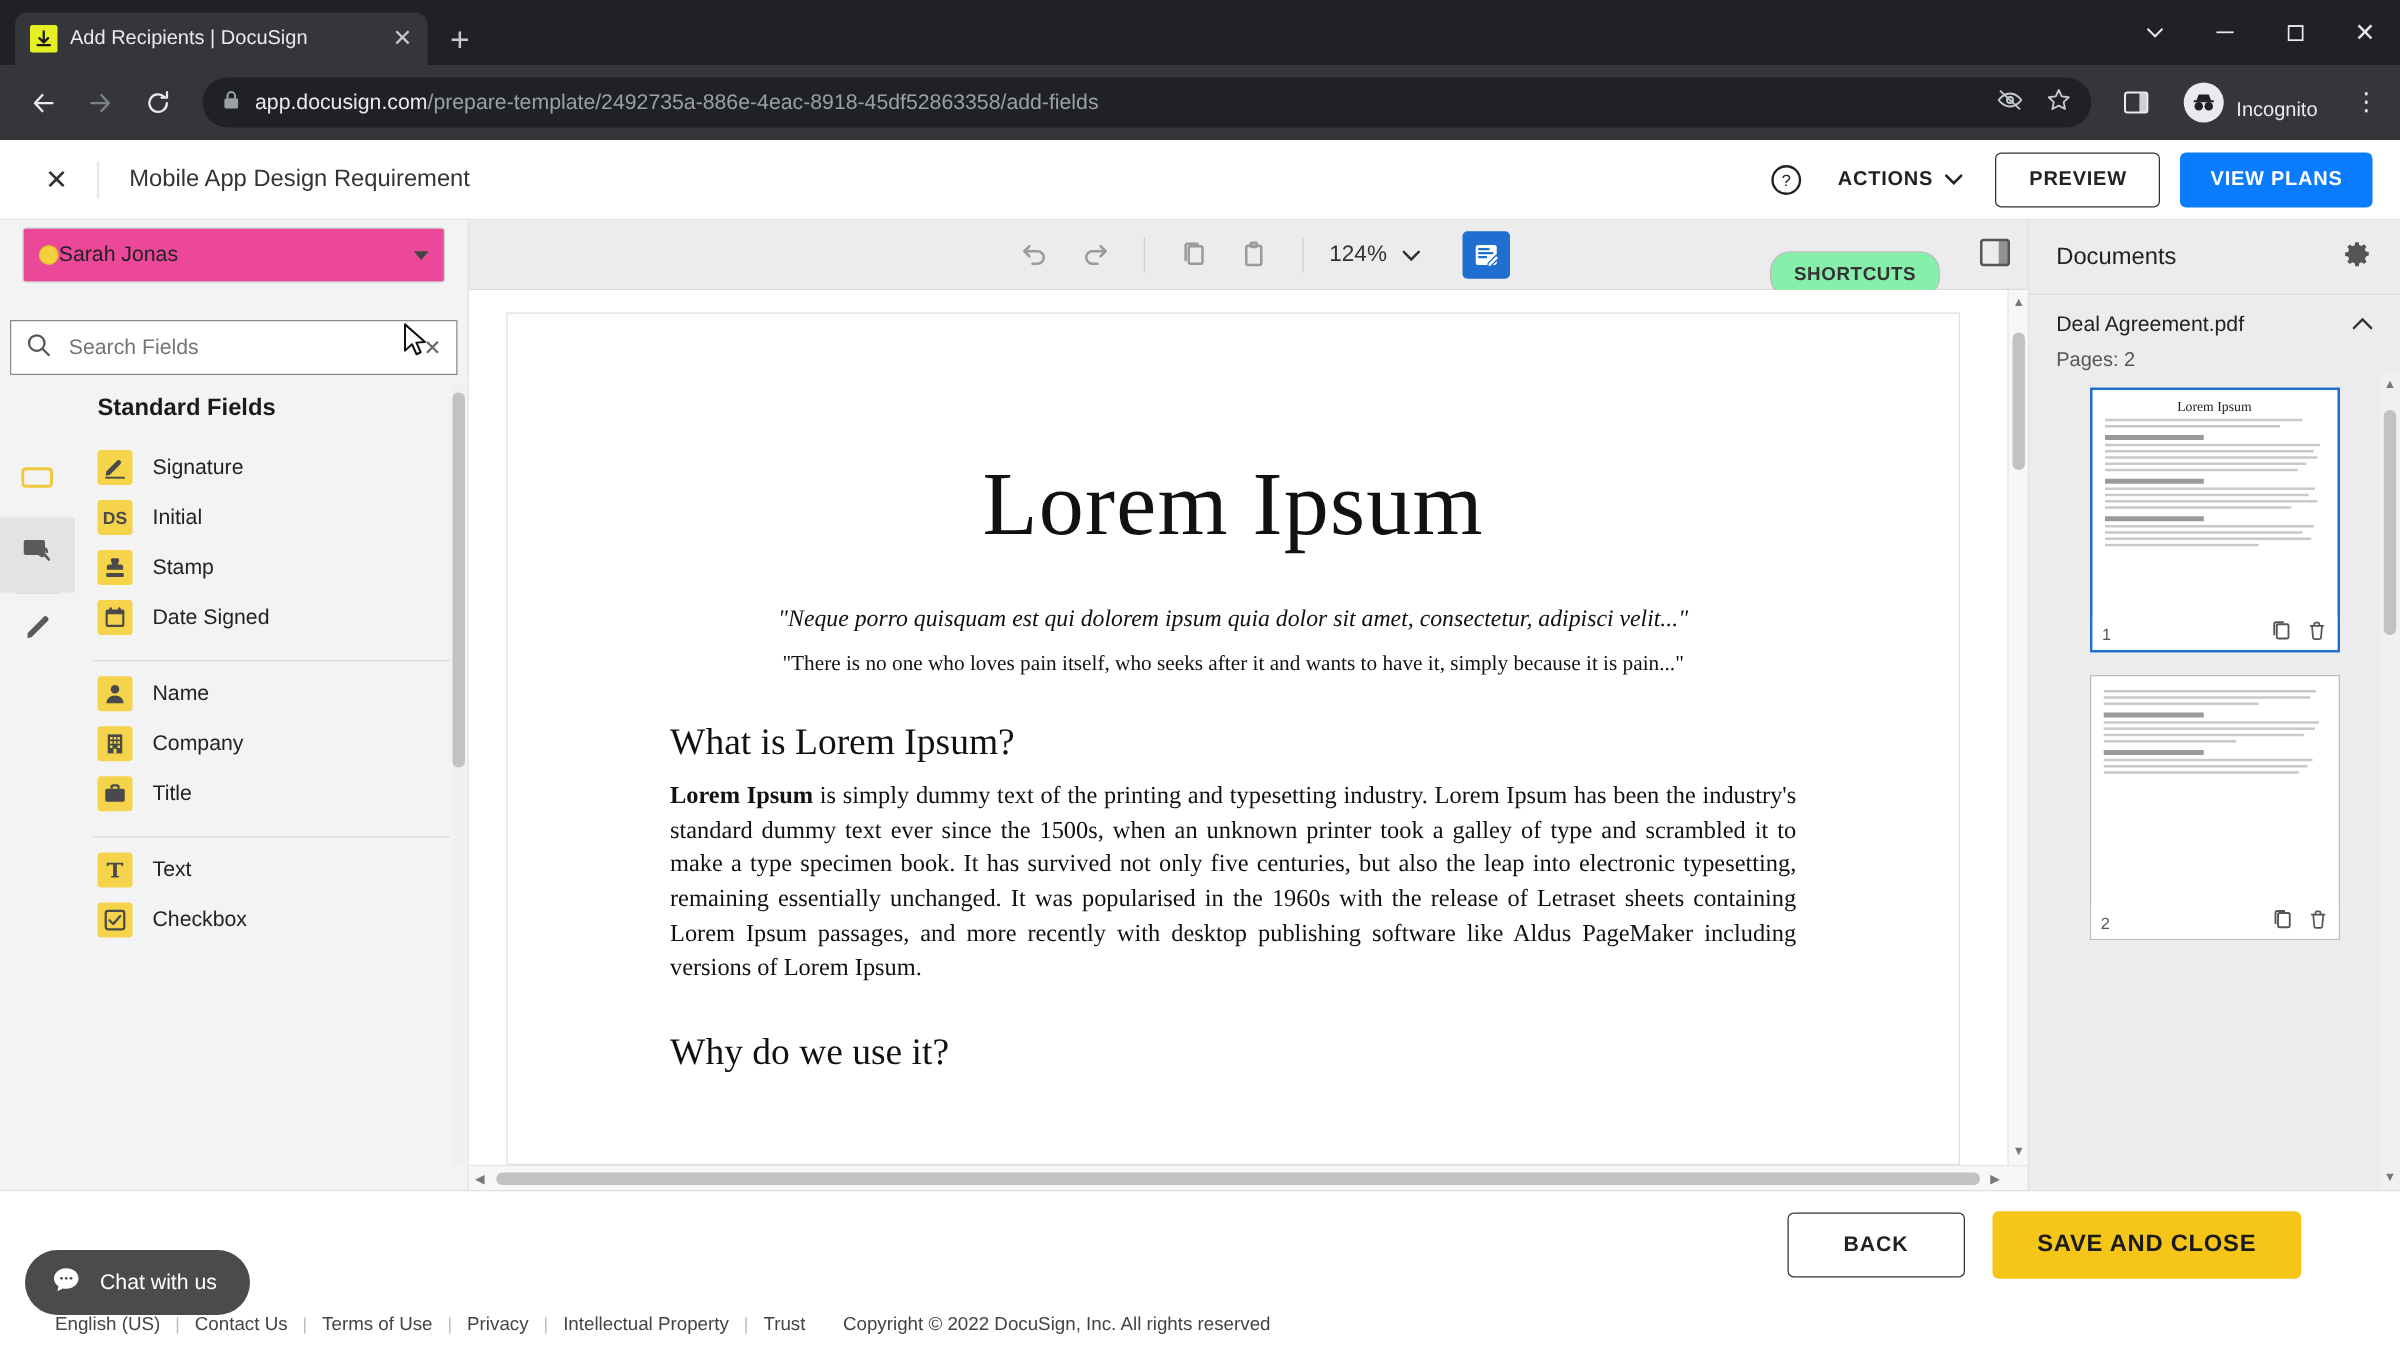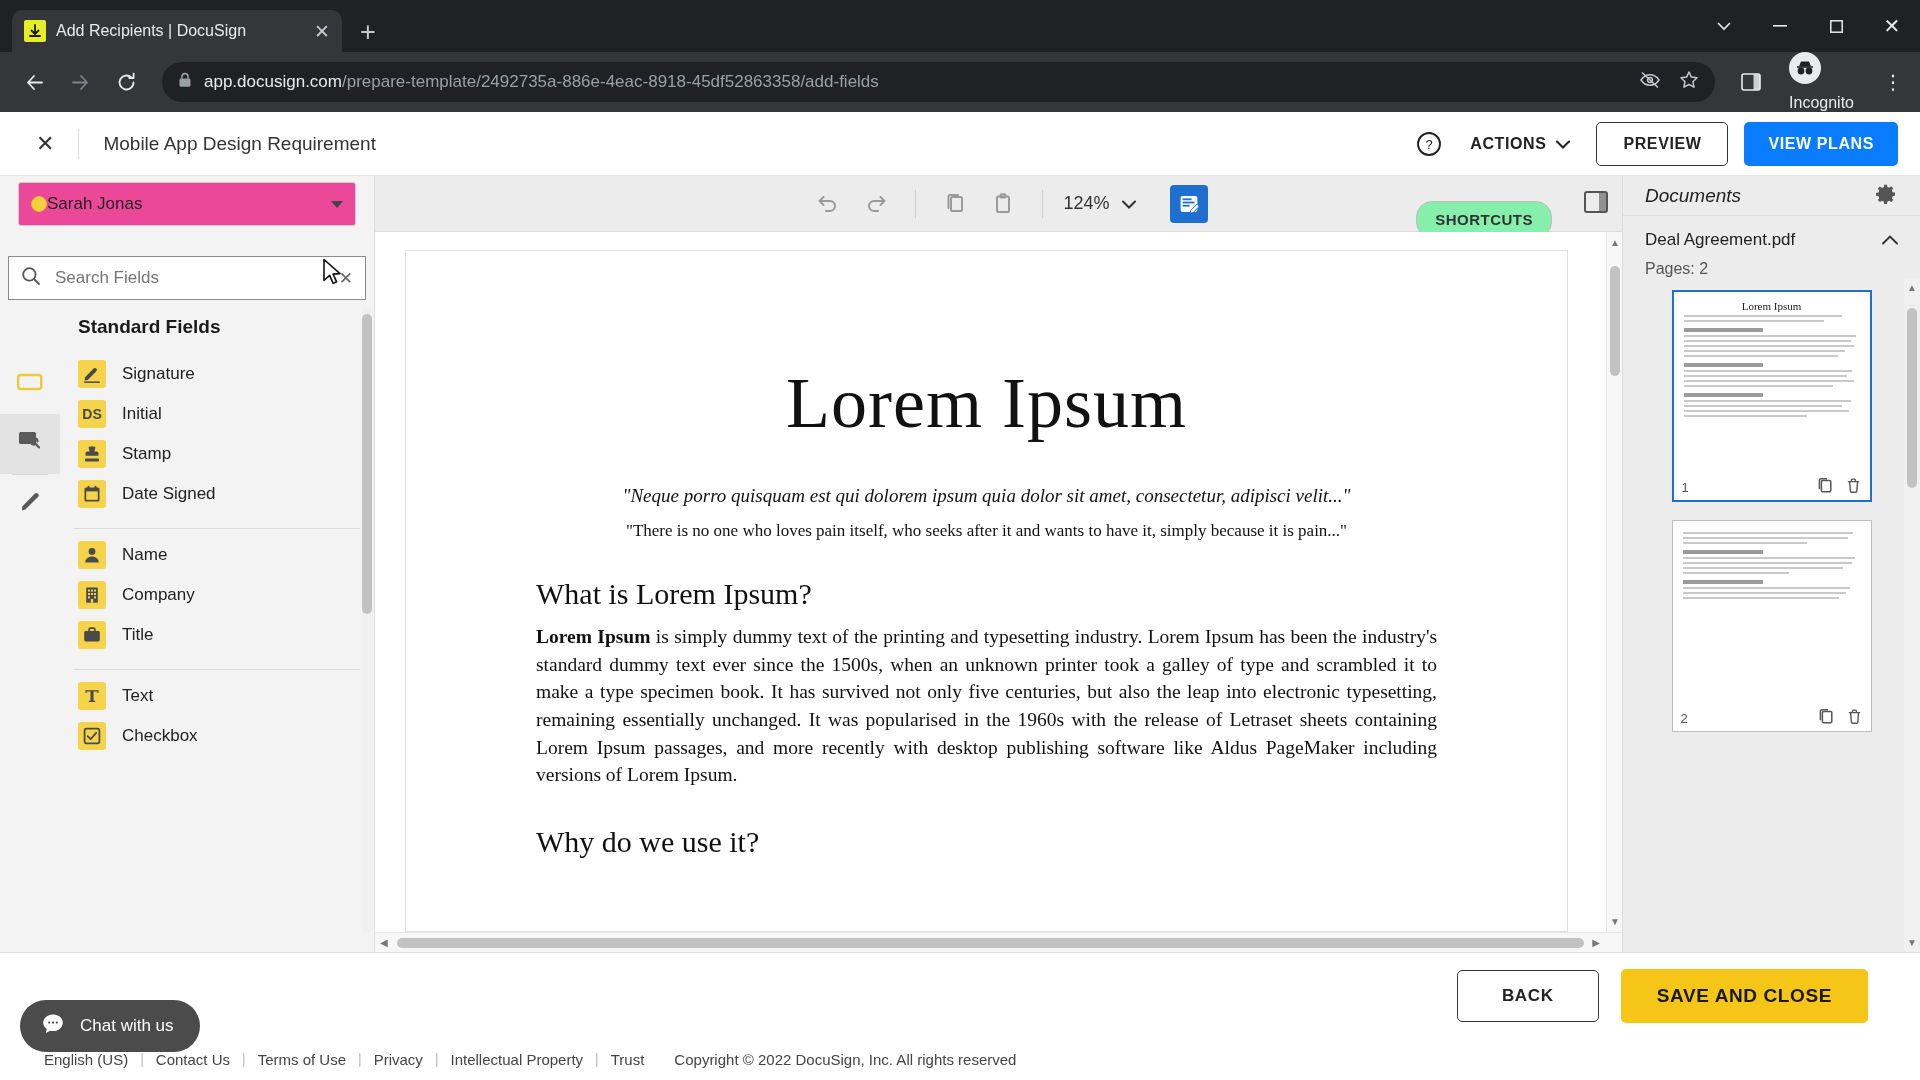--- a/index.html
+++ b/index.html
@@ -55,22 +55,22 @@
   .omnibox {
     flex: 1; height: 40px; background: #202124; border-radius: 20px;
     display: flex; align-items: center; padding: 0 16px; gap: 12px; margin: 0 10px;
     min-width: 0;
   }
   .omni-url { font-size: 17px; color: #9aa0a6; white-space: nowrap; overflow: hidden; }
   .omni-url b { color: #e8eaed; font-weight: 400; }
   .omni-right { display: flex; align-items: center; gap: 18px; margin-left: auto; padding-left: 14px; }
   .chrome-right { display: flex; align-items: center; gap: 14px; flex: none; }
   .incognito-pill {
-    display: flex; align-items: flex-start; gap: 10px; padding: 4px 12px 4px 4px;
-    border-radius: 20px; cursor: pointer; flex-direction: column;
+    display: flex; align-items: flex-end; gap: 10px; padding: 4px 12px 4px 4px;
+    border-radius: 20px; cursor: pointer;
   }
   .incog-avatar {
     width: 32px; height: 32px; border-radius: 50%; background: #e8eaed;
     display: flex; align-items: center; justify-content: center;
   }
   .incognito-label { color: #e8eaed; font-size: 16px; }
   .kebab { color: #e8eaed; font-size: 20px; letter-spacing: 0; cursor: pointer;
            width: 26px; text-align: center; line-height: 0.85;}
 
   
@@ -207,22 +207,22 @@
     display: flex; align-items: center;
   }
   .doc-hscroll .thumb { position: absolute; left: 22px; right: 38px; height: 10px; top: 5px;
                         background: #c2c2c2; border-radius: 5px; }
   .hsb-arrow { position: absolute; font-size: 10px; color: #777; }
 
   
   .right { width: 298px; flex: none; background: #ececec; border-left: 1px solid #dcdcdc;
            display: flex; flex-direction: column; }
   .right-hdr {
-    height: 40px; display: flex; align-items: center; justify-content: space-between;
-    padding: 0 22px; border-bottom: 1px solid #dcdcdc; flex:none;font-style:italic;
+    height: 60px; display: flex; align-items: center; justify-content: space-between;
+    padding: 0 22px; border-bottom: 1px solid #dcdcdc; flex:none;
   }
   .right-title { font-size: 19px; color: #222; }
   .doc-entry { padding: 14px 22px 0 22px; }
   .doc-entry-row { display: flex; align-items: center; justify-content: space-between; cursor: pointer; }
   .doc-name { font-size: 17px; color: #222; }
   .pages-count { font-size: 16px; color: #555; margin-top: 10px; }
   .thumbs { flex:1; overflow:hidden; padding: 12px 0 0 0; display: flex; flex-direction: column;
             align-items: center; gap: 18px; position: relative;}
   .thumb-card {
     width: 200px; background: #fff; border: 1px solid #bdbdbd; position: relative; padding: 8px 10px;
@@ -238,21 +238,21 @@
   }
   .thumb-num { font-size: 13px; color: #555; }
   .thumb-acts { display: flex; gap: 12px; color: #555; }
   .right-vscroll { width: 16px; background: #f0f0f0; position: absolute; right: 0; top: 0; bottom: 0;}
   .right-vscroll .thumb2 { position: absolute; left:3px; width: 10px; top: 30px; height: 180px;
                            background: #c2c2c2; border-radius: 5px;}
 
   
   .app-footer {
     height: 86px; background: #fff; border-top: 1px solid #e0e0e0; display: flex;
-    align-items: center; justify-content: flex-end; padding: 0 52px; gap: 22px; flex: none;
+    align-items: center; justify-content: flex-end; padding: 0 79px; gap: 22px; flex: none;
   }
   .btn-back {
     border: 1px solid #333; border-radius: 5px; padding: 15px 44px; font-size: 17px;
     font-weight: bold; letter-spacing: .7px; color: #222; background: #fff; cursor: pointer;
   }
   .btn-save {
     background: #f5c518; border: none; border-radius: 5px; padding: 16px 36px; font-size: 19px;
     font-weight: bold; letter-spacing: .6px; color: #1a1a1a; cursor: pointer;
   }
   .legal-bar {

